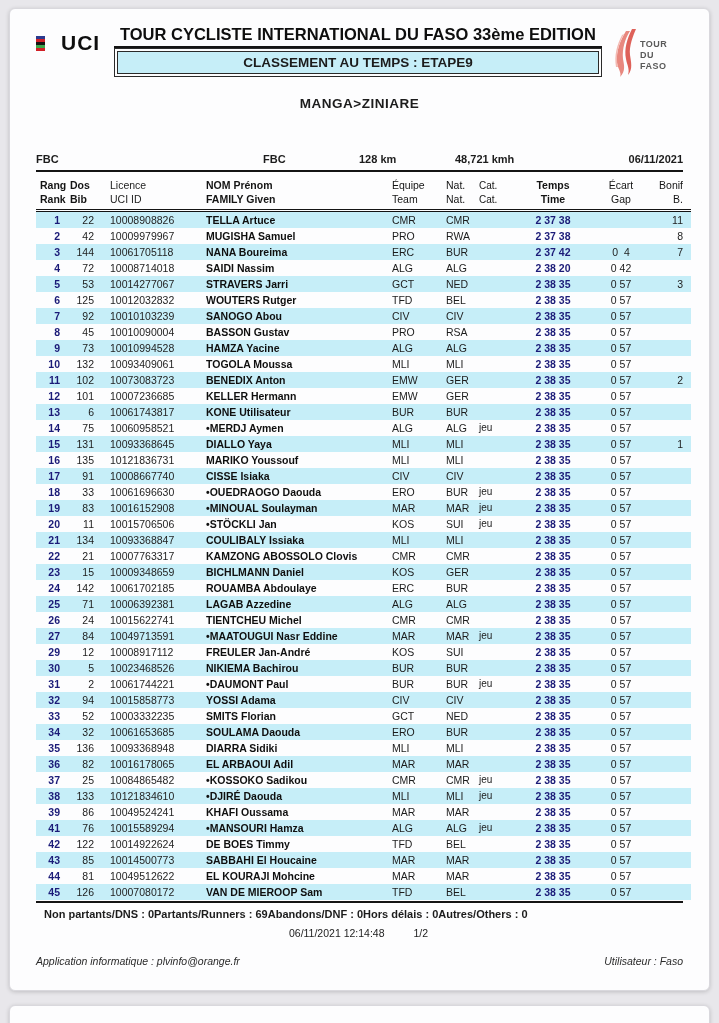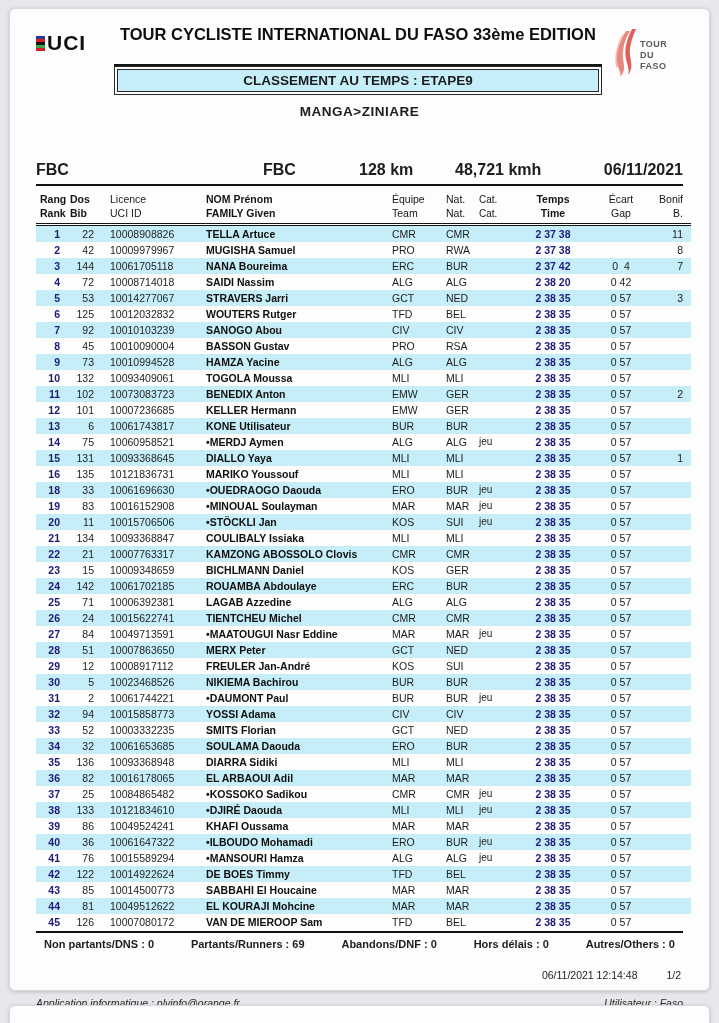--- a/index.html
+++ b/index.html
@@ -17,40 +17,40 @@
     border:1px solid #d9d8dd;
     border-radius:6px;
     box-shadow:0 1px 4px rgba(0,0,0,.18);
     box-sizing:border-box;
   }
   .page1 { top:8px; height:983px; padding:12px 26px 0 26px; }
   .page2 { top:1005px; height:40px; }
 
   
   .hdr { display:grid; grid-template-columns:78px 1fr 86px; align-items:start; }
-  .uci { display:flex; align-items:center; gap:2px; margin-top:10px; }
+  .uci { display:flex; align-items:center; gap:16px; margin-top:10px; }
   .uci-bars { display:flex; flex-direction:column; }
   .uci-bars i { display:block; width:9px; height:3px; }
   .uci-txt { font-size:21px; font-weight:bold; letter-spacing:1px; color:#0e0e0e; }
   .title-wrap { text-align:center; }
   .main-title {
     display:inline-block; font-size:16.5px; font-weight:bold; color:#0e0e0e;
-    border-bottom:2px solid #141414; padding:4px 6px 20px 6px; margin:0;
+    border-bottom:2px solid #141414; padding:4px 6px 2px 6px; margin:0;
     white-space:nowrap;
   }
   .sub-box-outer { border:1px solid #2a2a2a; padding:2px; margin-top:0; }
   .sub-box-inner {
     border:1px solid #2a2a2a; background:#c6eef8;
     font-size:13.5px; font-weight:bold; text-align:center; padding:3px 12px;
   }
   .faso-logo { margin-top:4px; }
   .stage { text-align:center; font-size:13.5px; font-weight:bold; margin-top:9px; letter-spacing:.5px; }
 
   .info-row {
-    display:flex; align-items:baseline; font-size:16px; font-weight:bold;
+    display:flex; align-items:baseline; font-size:11px; font-weight:bold;
     margin-top:11px; padding-bottom:5px; border-bottom:2px solid #141414;justify-content:flex-end;
   }
   .info-row .i-left { flex:1; }
   .info-row .i-fbc2 { width:96px; }
   .info-row .i-km { width:96px; }
   .info-row .i-speed { width:128px; }
   .info-row .i-date { width:100px; text-align:right;margin-top:31px; }
 
   
   table { width:100%; border-collapse:collapse; table-layout:fixed; margin-top:2px; }
@@ -69,25 +69,25 @@
   .col-cat    { width:36px;  text-align:left;  font-size:10px; }
   .col-time   { width:80px;  text-align:center; font-weight:bold; color:#1b1b78; white-space:pre; }
   .col-gap    { width:56px;  text-align:center; white-space:pre; }
   .col-bonif  { width:42px;  text-align:right; padding-right:8px; }
   th.col-rank, th.col-bib { text-align:left; padding-left:4px; font-weight:bold; color:#141414; }
   th.col-name { color:#141414; }
   th.col-time { color:#141414; }
 
   
   .summary {
-    display:flex; justify-content:space-between;
+    display:flex; 
     border-top:2px solid #141414; margin-top:1px; padding:5px 8px 0 8px;
     font-size:11px; font-weight:bold;
   }
-  .timestamp-row { text-align:right; font-size:10.5px; margin-top:19px; padding-right:2px; }
+  .timestamp-row { text-align:center; font-size:10.5px; margin-top:7px; padding-right:2px; }
   .timestamp-row .pg { display:inline-block; margin-left:26px; }
   .app-row {
     display:flex; justify-content:space-between; font-style:italic;
     font-size:10.5px; color:#2a2a2a; margin-top:16px;
   }
 </style>
 </head>
 <body>
 
 <div class="viewport">
@@ -360,20 +360,32 @@
             <td class="col-licence">10121836731</td>
             <td class="col-name">MARIKO Youssouf</td>
             <td class="col-team">MLI</td>
             <td class="col-nat">MLI</td>
             <td class="col-cat"></td>
             <td class="col-time">2 38 35</td>
             <td class="col-gap">0 57</td>
             <td class="col-bonif"></td>
           </tr>
           <tr>
+            <td class="col-rank">17</td>
+            <td class="col-bib">91</td>
+            <td class="col-licence">10008667740</td>
+            <td class="col-name">CISSE Isiaka</td>
+            <td class="col-team">CIV</td>
+            <td class="col-nat">CIV</td>
+            <td class="col-cat"></td>
+            <td class="col-time">2 38 35</td>
+            <td class="col-gap">0 57</td>
+            <td class="col-bonif"></td>
+          </tr>
+          <tr>
             <td class="col-rank">18</td>
             <td class="col-bib">33</td>
             <td class="col-licence">10061696630</td>
             <td class="col-name">•OUEDRAOGO  Daouda</td>
             <td class="col-team">ERO</td>
             <td class="col-nat">BUR</td>
             <td class="col-cat">jeu</td>
             <td class="col-time">2 38 35</td>
             <td class="col-gap">0 57</td>
             <td class="col-bonif"></td>
@@ -480,32 +492,20 @@
             <td class="col-licence">10049713591</td>
             <td class="col-name">•MAATOUGUI Nasr Eddine</td>
             <td class="col-team">MAR</td>
             <td class="col-nat">MAR</td>
             <td class="col-cat">jeu</td>
             <td class="col-time">2 38 35</td>
             <td class="col-gap">0 57</td>
             <td class="col-bonif"></td>
           </tr>
           <tr>
-            <td class="col-rank">28</td>
-            <td class="col-bib">51</td>
-            <td class="col-licence">10007863650</td>
-            <td class="col-name">MERX Peter</td>
-            <td class="col-team">GCT</td>
-            <td class="col-nat">NED</td>
-            <td class="col-cat"></td>
-            <td class="col-time">2 38 35</td>
-            <td class="col-gap">0 57</td>
-            <td class="col-bonif"></td>
-          </tr>
-          <tr>
             <td class="col-rank">29</td>
             <td class="col-bib">12</td>
             <td class="col-licence">10008917112</td>
             <td class="col-name">FREULER Jan-André</td>
             <td class="col-team">KOS</td>
             <td class="col-nat">SUI</td>
             <td class="col-cat"></td>
             <td class="col-time">2 38 35</td>
             <td class="col-gap">0 57</td>
             <td class="col-bonif"></td>
@@ -619,32 +619,20 @@
             <td class="col-bonif"></td>
           </tr>
           <tr>
             <td class="col-rank">39</td>
             <td class="col-bib">86</td>
             <td class="col-licence">10049524241</td>
             <td class="col-name">KHAFI Oussama</td>
             <td class="col-team">MAR</td>
             <td class="col-nat">MAR</td>
             <td class="col-cat"></td>
-            <td class="col-time">2 38 35</td>
-            <td class="col-gap">0 57</td>
-            <td class="col-bonif"></td>
-          </tr>
-          <tr>
-            <td class="col-rank">40</td>
-            <td class="col-bib">36</td>
-            <td class="col-licence">10061647322</td>
-            <td class="col-name">•ILBOUDO Mohamadi</td>
-            <td class="col-team">ERO</td>
-            <td class="col-nat">BUR</td>
-            <td class="col-cat">jeu</td>
             <td class="col-time">2 38 35</td>
             <td class="col-gap">0 57</td>
             <td class="col-bonif"></td>
           </tr>
           <tr>
             <td class="col-rank">41</td>
             <td class="col-bib">76</td>
             <td class="col-licence">10015589294</td>
             <td class="col-name">•MANSOURI Hamza</td>
             <td class="col-team">ALG</td>

